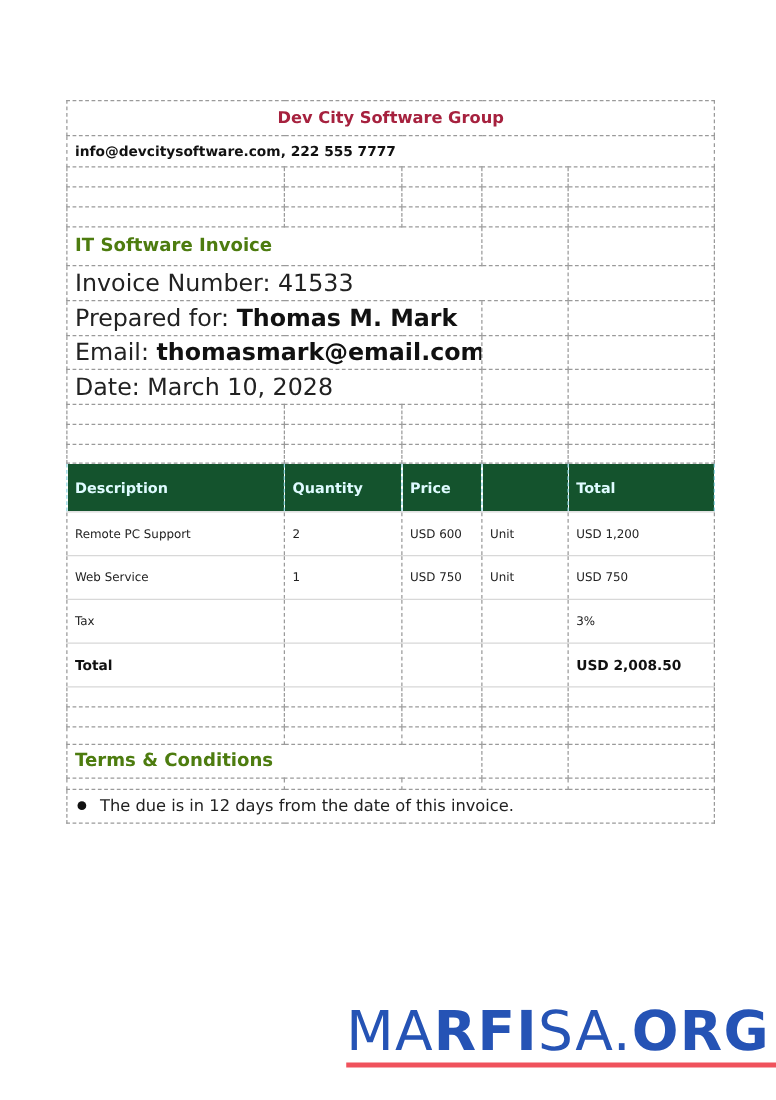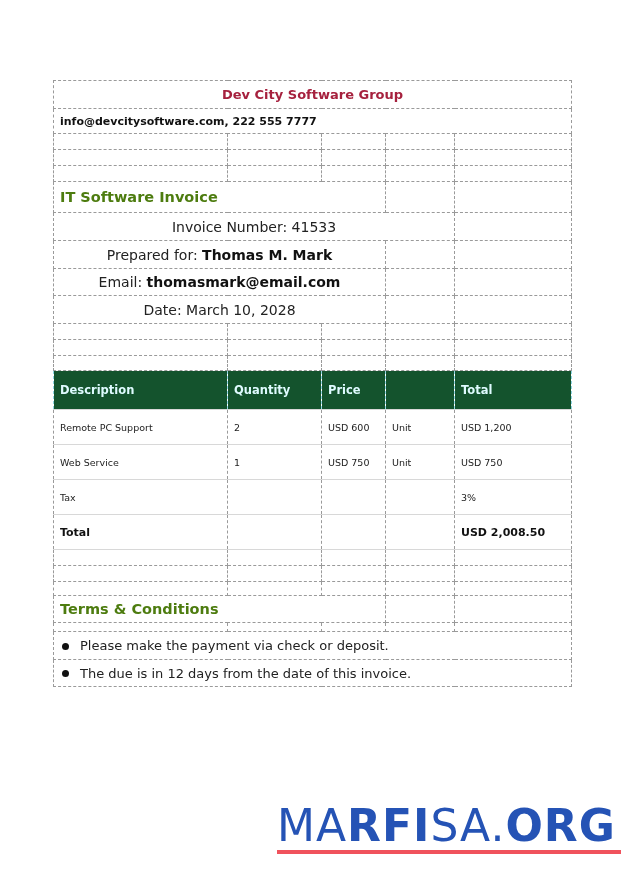--- a/index.html
+++ b/index.html
@@ -3,21 +3,21 @@
 <meta charset="utf-8">
 <style>
   html, body { margin:0; padding:0; background:#ffffff; }
   body { width:621px; height:880px; position:relative; overflow:hidden; font-family:"DejaVu Sans", sans-serif; }
   .sheet { position:absolute; left:53px; top:80px; width:518px; }
   table { border-collapse:collapse; width:518px; table-layout:fixed; }
   td { border:1px dashed #9a9a9a; padding:0 6px; color:#222; font-size:13px; white-space:nowrap; overflow:hidden; }
   .company { color:#a6213e; font-weight:bold; text-align:center; font-size:13px; }
   .contact { text-align:left; font-weight:bold; font-size:11px; color:#111; }
   .section-title { color:#4d7c0f; font-weight:bold; font-size:14.5px; }
-  .info { font-size:14px; color:#222;text-align:center; }
+  .info { font-size:19px; color:#222; }
   .info b { color:#111; }
   .thead td { background:#14532d; color:#dffbff; font-weight:bold; font-size:11.5px; border-color:#8fd6e3; }
   .item td { font-size:9.5px; color:#222; border-left:1px dashed #9a9a9a; border-right:1px dashed #9a9a9a; border-top:1px solid #d8d8d8; border-bottom:1px solid #d8d8d8; }
   .grand td { font-weight:bold; font-size:11px; color:#111; }
   .bullet { font-size:13px; color:#222; }
   .bullet .dot { display:inline-block; width:7px; height:7px; border-radius:50%; background:#111; margin:0 11px 1px 2px; vertical-align:middle; }
   .logo { position:absolute; left:256px; top:800px; width:352px;margin-left:21px; }
   .logo-text { font-family:"DejaVu Sans", sans-serif; font-size:44px; letter-spacing:1px; color:#2553b5; line-height:52px; white-space:nowrap; }
   .logo-text .thin { font-weight:normal; }
   .logo-text .bold { font-weight:bold; }
@@ -171,23 +171,20 @@
       <td></td>
           <td></td>
     </tr>
     <tr style="height:9px">
           <td></td>
           <td></td>
           <td></td>
           <td></td>
           <td></td>
         </tr>
-    <tr style="height:28px">
-      <td colspan="5" class="bullet"><span class="dot"></span><span>Please make the payment via check or deposit.</span></td>
-    </tr>
     <tr style="height:27px">
       <td colspan="5" class="bullet"><span class="dot"></span><span>The due is in 12 days from the date of this invoice.</span></td>
     </tr>
   </tbody>
     </table>
 </div>
 
 <div class="logo">
   <div class="logo-text"><span class="thin">MA</span><span class="bold">RFI</span><span class="thin">SA.</span><span class="bold">ORG</span></div>
   <div class="logo-bar"></div>

